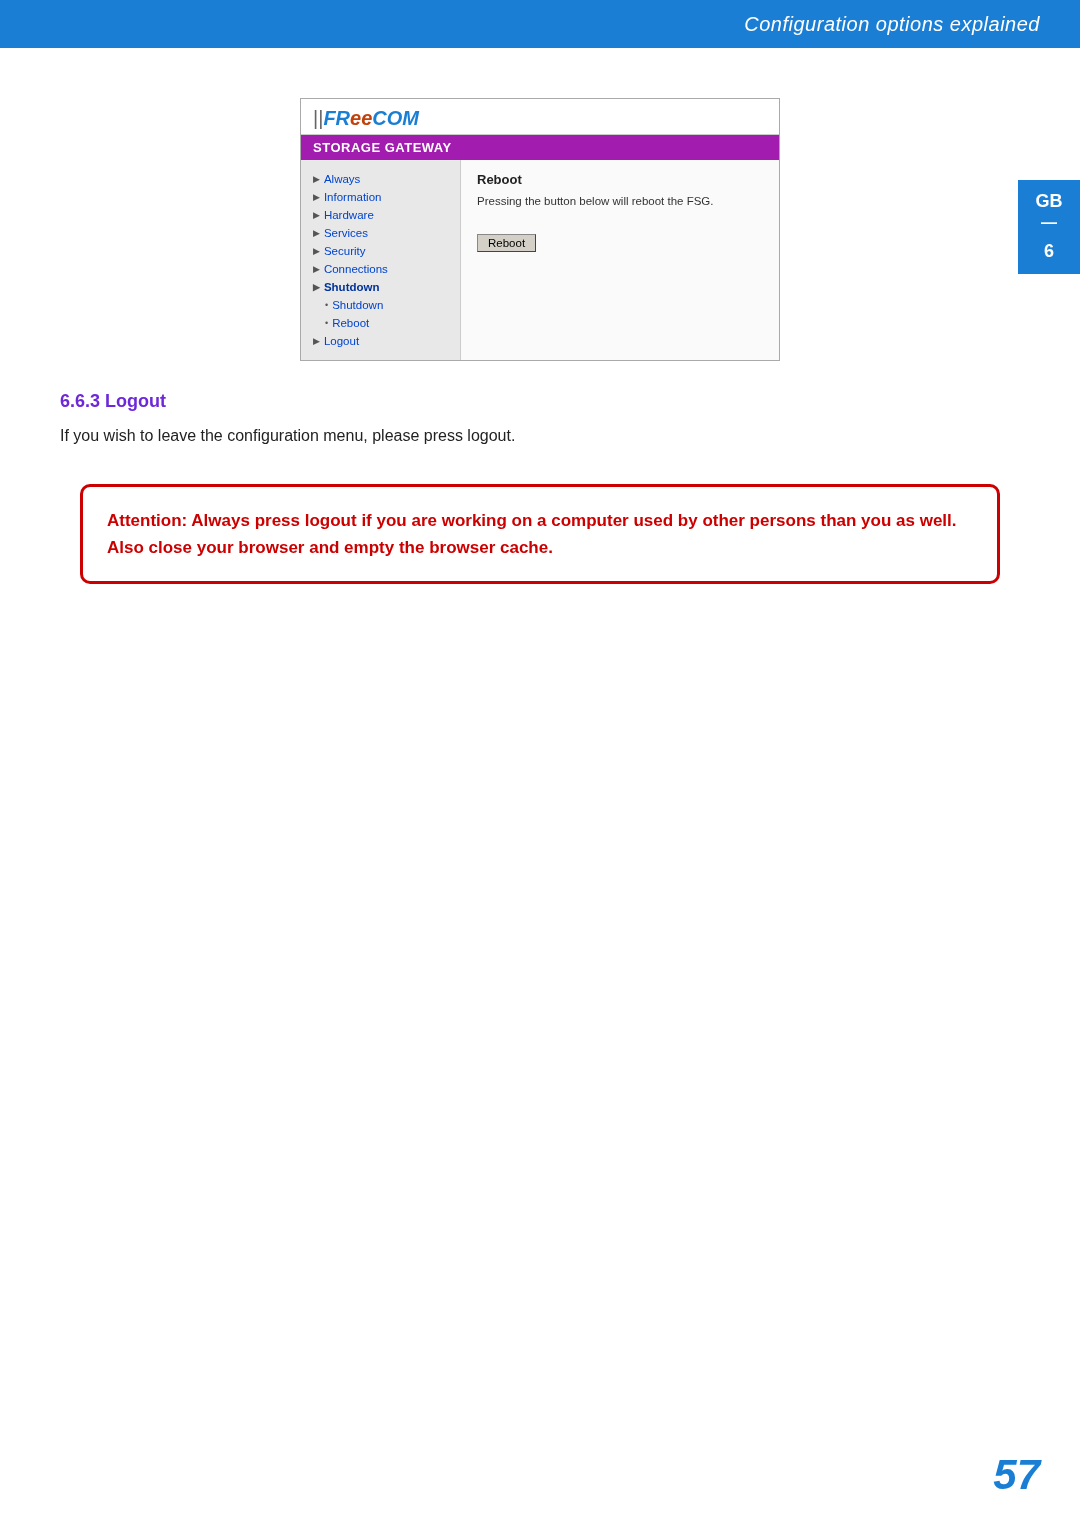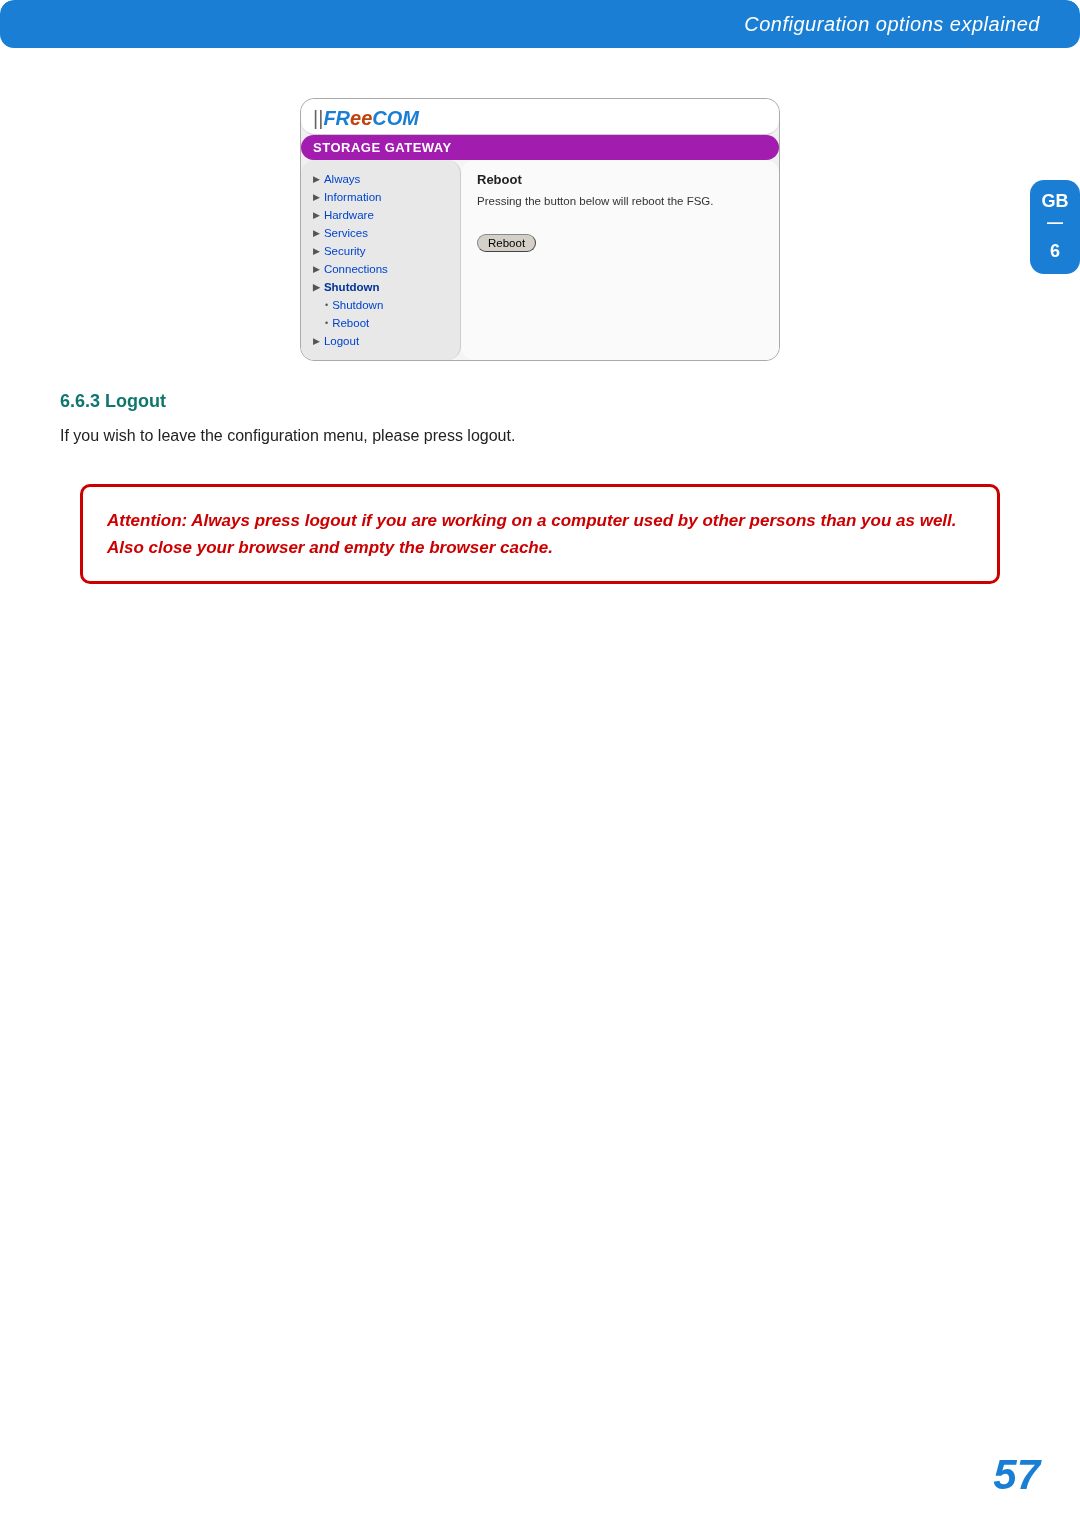--- a/index.html
+++ b/index.html
@@ -1,15 +1,15 @@
 <!DOCTYPE html>
 <html><head>
   <meta charset="utf-8">
   <style>
-    * { margin: 0; padding: 0; box-sizing: border-box; border-radius: 14px; }
+    * { margin: 0; padding: 0; box-sizing: border-box; }
     body {
       width: 1080px;
       height: 1529px;
       background: #ffffff;
       font-family: Arial, sans-serif;
       position: relative;
       overflow: hidden;
     }
 
     
@@ -30,21 +30,21 @@
       letter-spacing: 0.5px;
     }
 
     
     .right-tab {
       position: absolute;
       right: 0;
       top: 180px;
       background: #1a7fd4;
       color: white;
-      width: 50px;
+      width: 62px;
       padding: 10px 6px;
       text-align: center;
       font-size: 18px;
       font-weight: bold;
       line-height: 1.3;
     }
     .right-tab .tab-num {
       display: block;
       margin-top: 6px;
       font-size: 18px;
@@ -166,21 +166,21 @@
       padding: 2px 10px;
       font-size: 11.5px;
       cursor: pointer;
       color: #000;
     }
 
     
     .section-heading {
       font-size: 18px;
       font-weight: bold;
-      color: #0f766e;
+      color: #6d28d9;
       margin-bottom: 12px;
     }
 
     .section-text {
       font-size: 16px;
       color: #222;
       margin-bottom: 36px;
       line-height: 1.5;
     }
 
@@ -190,21 +190,20 @@
       border-radius: 10px;
       padding: 20px 24px;
       margin: 0 20px;
     }
 
     .attention-text {
       font-size: 17px;
       font-weight: bold;
       color: #cc0000;
       line-height: 1.6;
-      font-style: italic;
     }
   </style>
 </head>
 <body>
 
 <div class="header-bar">
   <span class="header-title">Configuration options explained</span>
 </div>
 
 <div class="right-tab">

